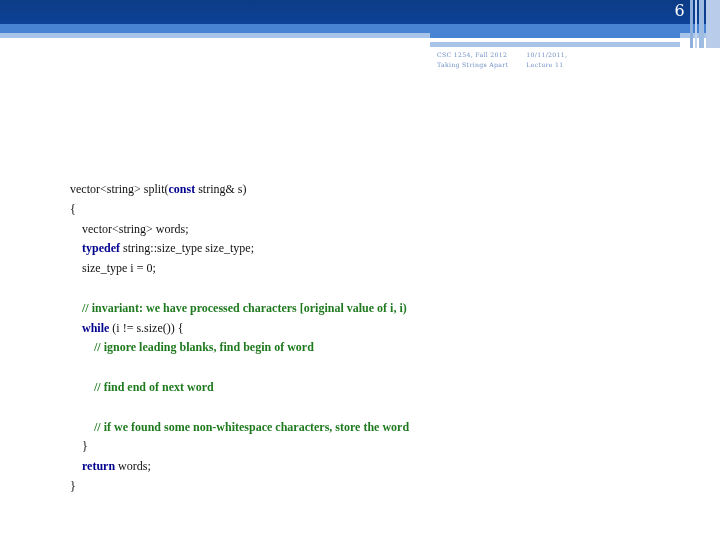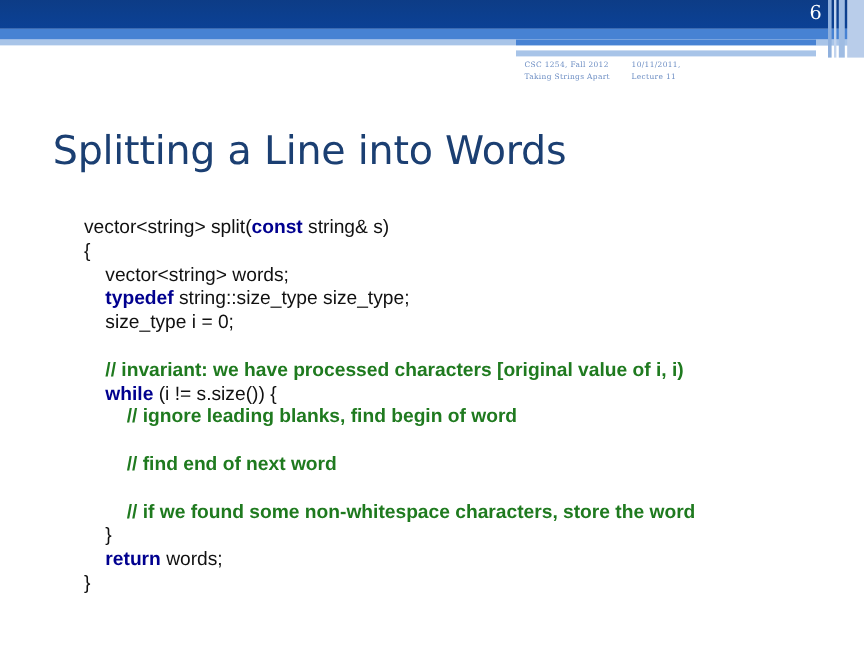--- a/index.html
+++ b/index.html
@@ -142,22 +142,22 @@
     letter-spacing: -0.2px;
     white-space: nowrap;
   }
 
   
   #code-block {
     position: absolute;
     left: 70px;
     top: 180px;
     width: 630px;
-    font-family: Liberation Sans, sans-serif;
-    font-size: 16px;
+    font-family: Liberation Serif, serif;
+    font-size: 12px;
     line-height: 19.8px;
     color: #111111;
     white-space: pre;
   }
   #code-block .ln {
     display: block;
     height: 19.8px;
     white-space: pre;
   }
   #code-block .kw  { color: #00008f; font-weight: bold; }
@@ -188,17 +188,16 @@
     <div class="col">
       <span class="line">CSC 1254, Fall 2012</span>
       <span class="line">Taking Strings Apart</span>
     </div>
     <div class="col">
       <span class="line">10/11/2011,</span>
       <span class="line">Lecture 11</span>
     </div>
   </div>
 
-  <div id="slide-title">Splitting a Line into Words</div>
 
   <div id="code-block"><span class="ln"><span class="pl">vector&lt;string&gt; split(</span><span class="kw">const</span><span class="pl"> string&amp; s)</span></span><span class="ln"><span class="pl">{</span></span><span class="ln">    <span class="pl">vector&lt;string&gt; words;</span></span><span class="ln">    <span class="kw">typedef</span><span class="pl"> string::size_type size_type;</span></span><span class="ln">    <span class="pl">size_type i = 0;</span></span><span class="ln"></span><span class="ln">    <span class="cm">// invariant: we have processed characters [original value of i, i)</span></span><span class="ln">    <span class="kw">while</span><span class="pl"> (i != s.size()) {</span></span><span class="ln">        <span class="cm">// ignore leading blanks, find begin of word</span></span><span class="ln"></span><span class="ln">        <span class="cm">// find end of next word</span></span><span class="ln"></span><span class="ln">        <span class="cm">// if we found some non-whitespace characters, store the word</span></span><span class="ln">    <span class="pl">}</span></span><span class="ln">    <span class="kw">return</span><span class="pl"> words;</span></span><span class="ln"><span class="pl">}</span></span></div>
 
 </div>
 
 </body></html>

